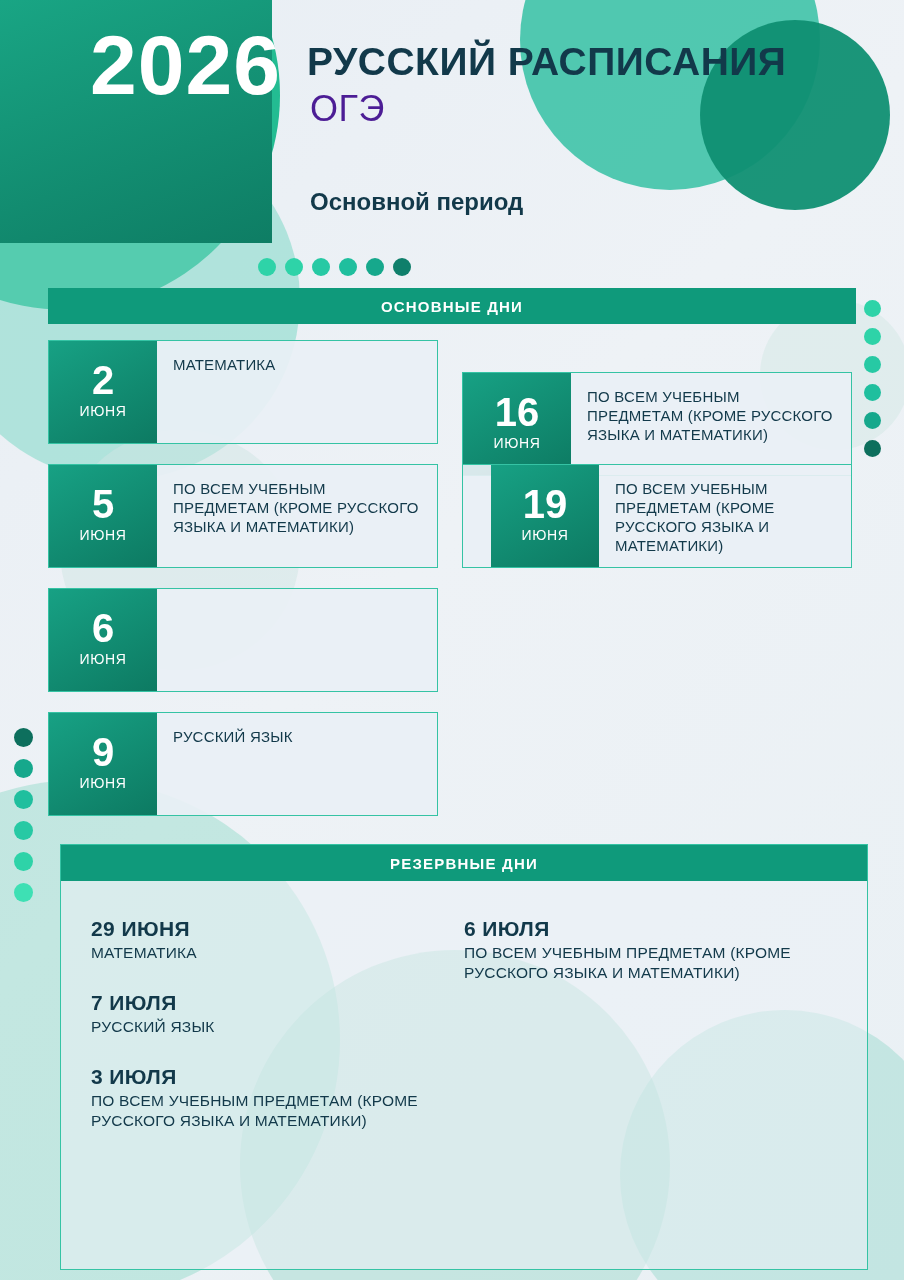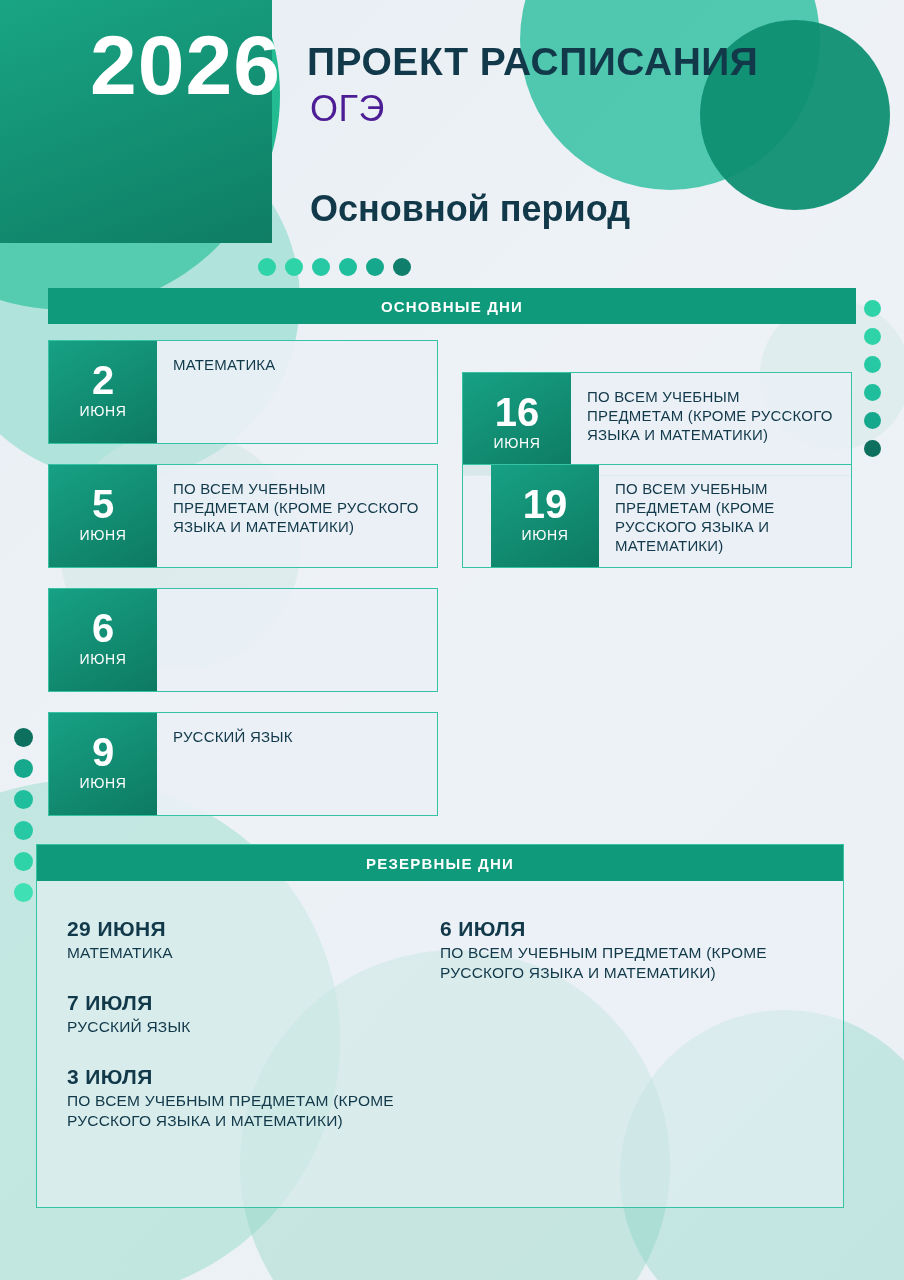--- a/index.html
+++ b/index.html
@@ -63,21 +63,21 @@
   .title-sub {
     position: absolute;
     left: 310px; top: 88px;
     font-size: 36px;
     color: #4c1d95;
     letter-spacing: .5px;
   }
   .title-period {
     position: absolute;
     left: 310px; top: 188px;
-    font-size: 36px;
+    font-size: 24px;
     font-weight: bold;
     color: #12394a;
   }
 
   .dots-row { position: absolute; left: 258px; top: 258px; display: flex; gap: 9px; }
   .dots-row span { width: 18px; height: 18px; border-radius: 50%; display: block; }
 
   .dots-col-right { position: absolute; left: 864px; top: 300px; display: flex; flex-direction: column; gap: 11px; }
   .dots-col-right span { width: 17px; height: 17px; border-radius: 50%; display: block; }
 
@@ -129,22 +129,22 @@
     padding: 14px 14px 14px 16px;
     font-size: 15px;
     color: #12394a;
     line-height: 19px;
     letter-spacing: .2px;
   }
 
   
   .reserve-box {
     position: absolute;
-    left: 36px; top: 844px;
-    width: 808px; height: 364px;
+    left: 60px; top: 844px;
+    width: 808px; height: 426px;
     box-sizing: border-box;
     border: 1px solid #35c3a4;
     background: rgba(235,241,246,.55);
   }
   .reserve-bar {
     background: #0f9a7b;
     color: #fff;
     font-weight: bold;
     font-size: 15px;
     letter-spacing: 1.2px;
@@ -168,21 +168,21 @@
   <div class="circ c4"></div>
   <div class="circ c8"></div>
   <div class="circ c9"></div>
   <div class="circ c5"></div>
   <div class="circ c6"></div>
   <div class="circ c7"></div>
 </div>
 
 <div class="hdr-block"></div>
 <div class="year">2026</div>
-<div class="title-main">ПРОЕКТ РАСПИСАНИЯ</div>
+<div class="title-main">РУССКИЙ РАСПИСАНИЯ</div>
 <div class="title-sub">ОГЭ</div>
 <div class="title-period">Основной период</div>
 
 <div class="dots-row">
   <span style="background: rgb(46, 211, 168);"></span>
   <span style="background: rgb(46, 211, 168);"></span>
   <span style="background: rgb(39, 201, 164);"></span>
   <span style="background: rgb(31, 191, 158);"></span>
   <span style="background: rgb(22, 168, 140);"></span>
   <span style="background: rgb(15, 127, 107);"></span>

